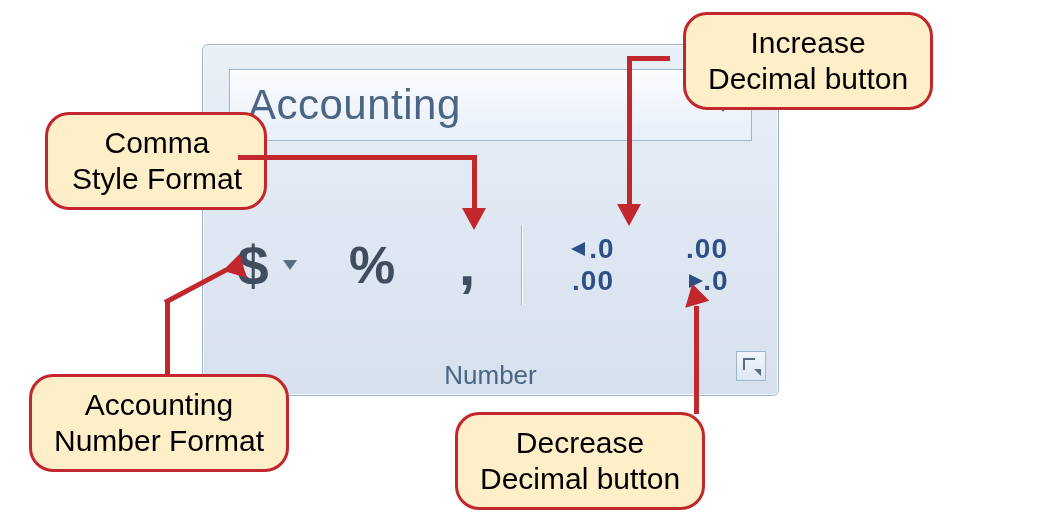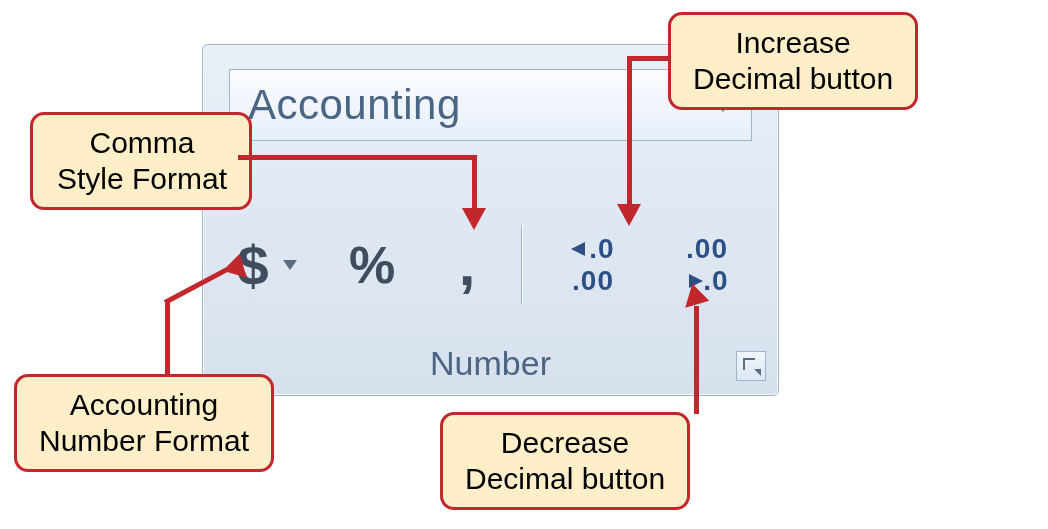--- a/index.html
+++ b/index.html
@@ -107,23 +107,23 @@
     width:0;height:0;
     border-top:7px solid transparent;
     border-bottom:7px solid transparent;
   }
   .dec-btn .arrow-l{ border-right:14px solid #2e4e86; margin-right:4px;}
   .dec-btn .arrow-r{ border-left:14px solid #2e4e86; margin-left:4px;}
 
   .group-label{
     position:absolute;
     left:0;right:0;
-    bottom:12px;
+    bottom:4px;
     text-align:center;
-    font-size:34px;
+    font-size:26px;
     color:#4b6584;
   }
 
   .launcher{
     position:absolute;
     right:12px;
     bottom:14px;
     width:30px;height:30px;
     border:1px solid #9fb5cc;
     background:linear-gradient(#f1f6fc,#dde7f3);
@@ -144,27 +144,28 @@
     width:0;height:0;
     border-left:7px solid transparent;
     border-top:7px solid #5a6d80;
   }
 
   
   .callout{
     position:absolute;
     background:#feefc8;
     border:3px solid #c1272d;
-    border-radius:14px;
+    border-radius:24px;
     padding:10px 22px;
     font-size:30px;
     line-height:36px;
     color:#000;
     text-align:center;
     white-space:nowrap;
+    margin-left:15px;
   }
 
   
   .ahead{
     position:absolute;
     width:0;height:0;
   }
   .ahead.down{
     border-left:12px solid transparent;
     border-right:12px solid transparent;

